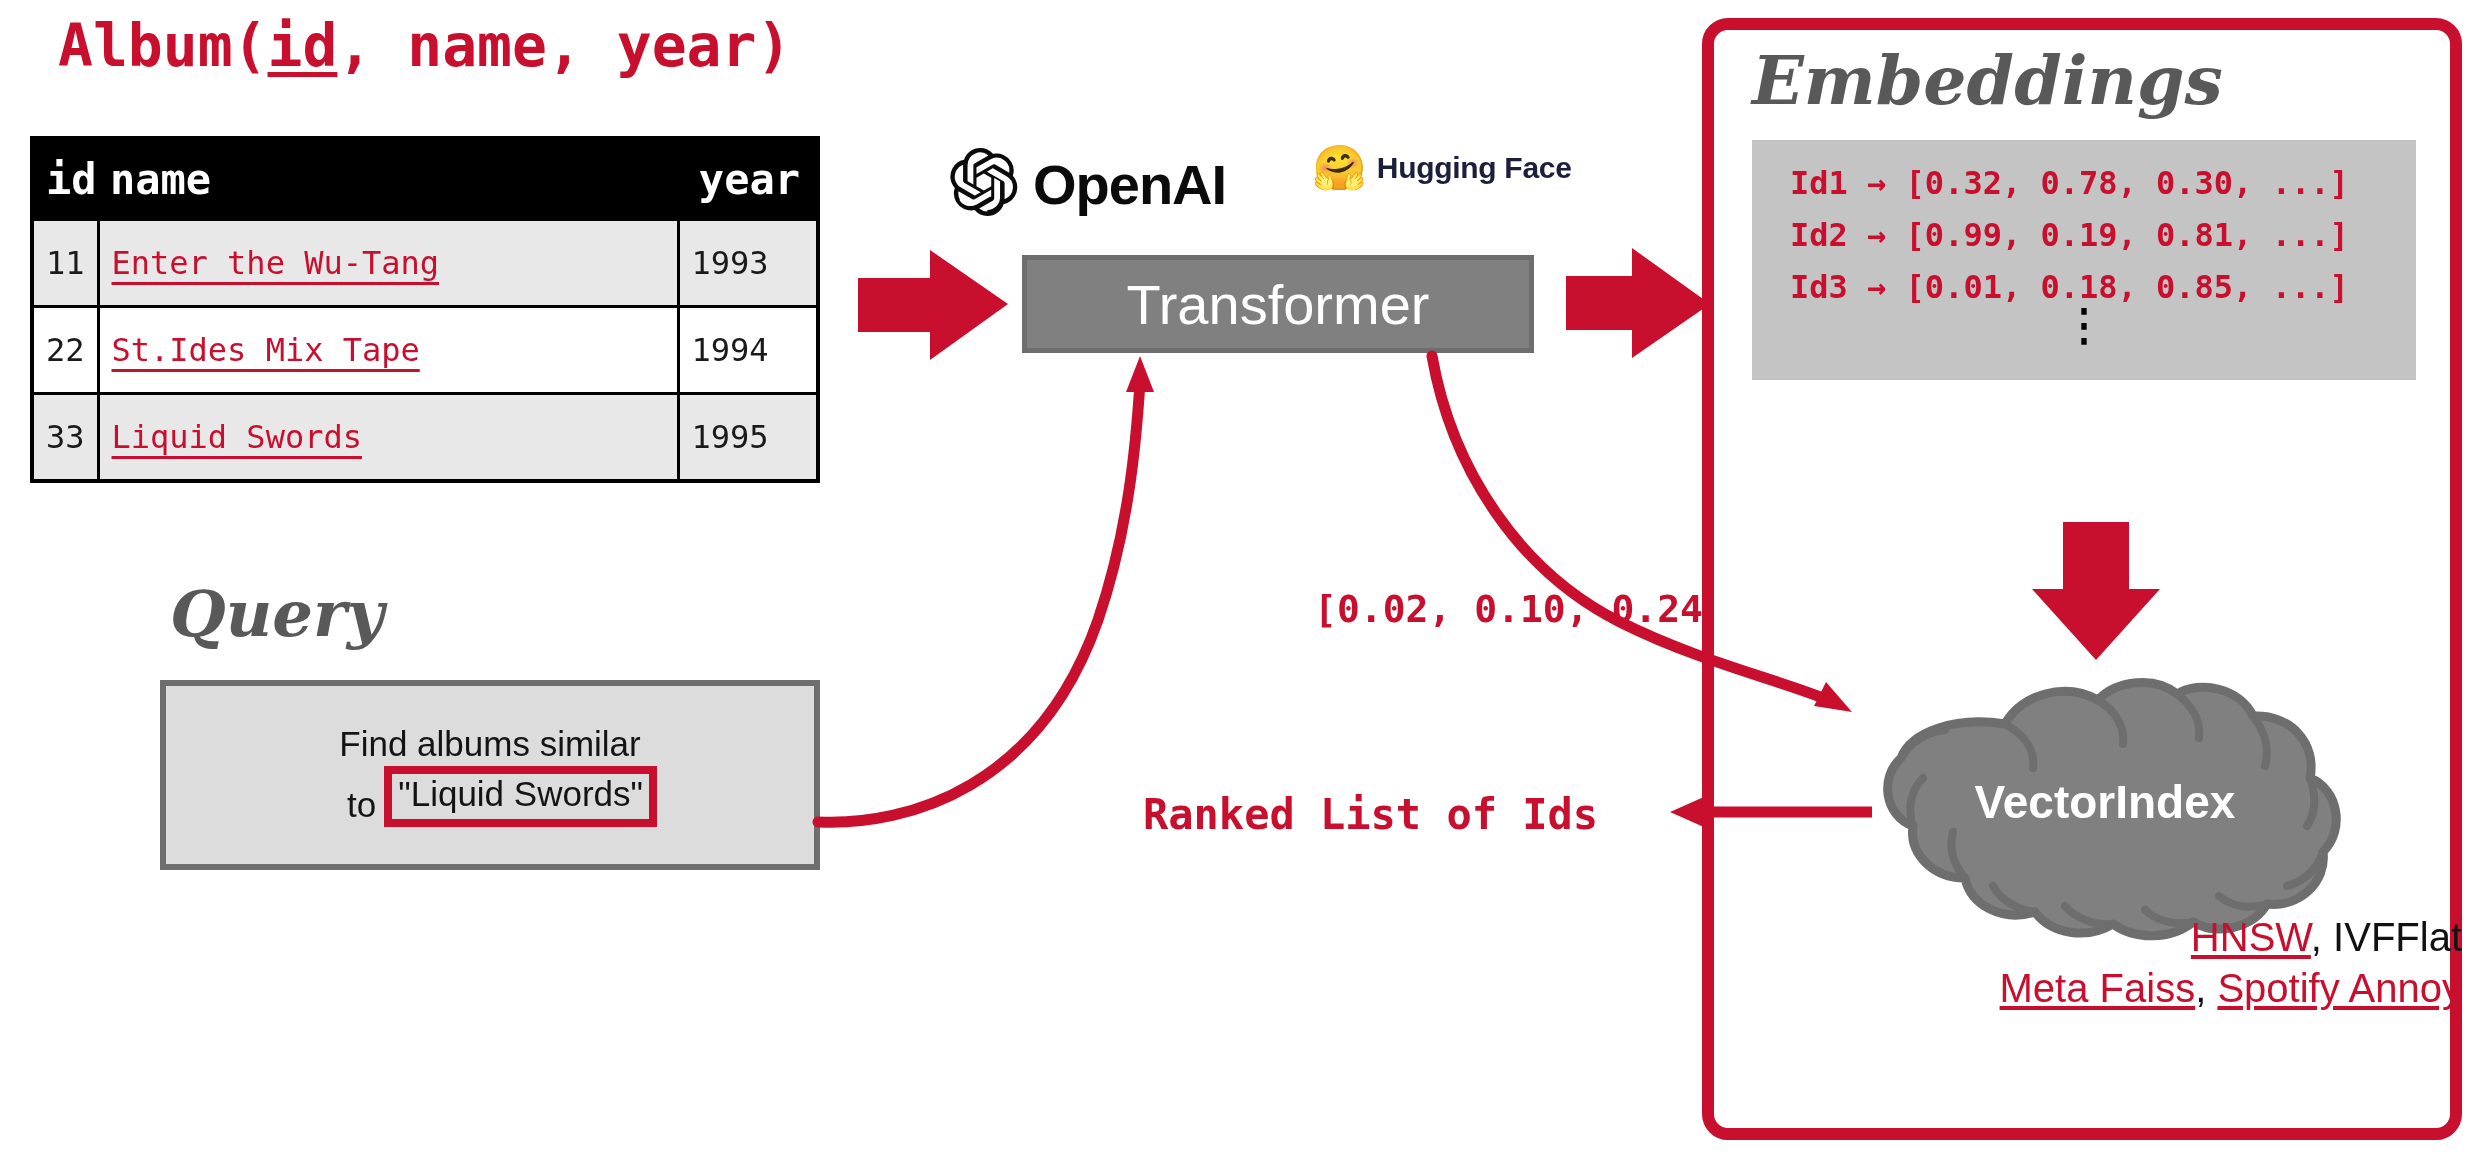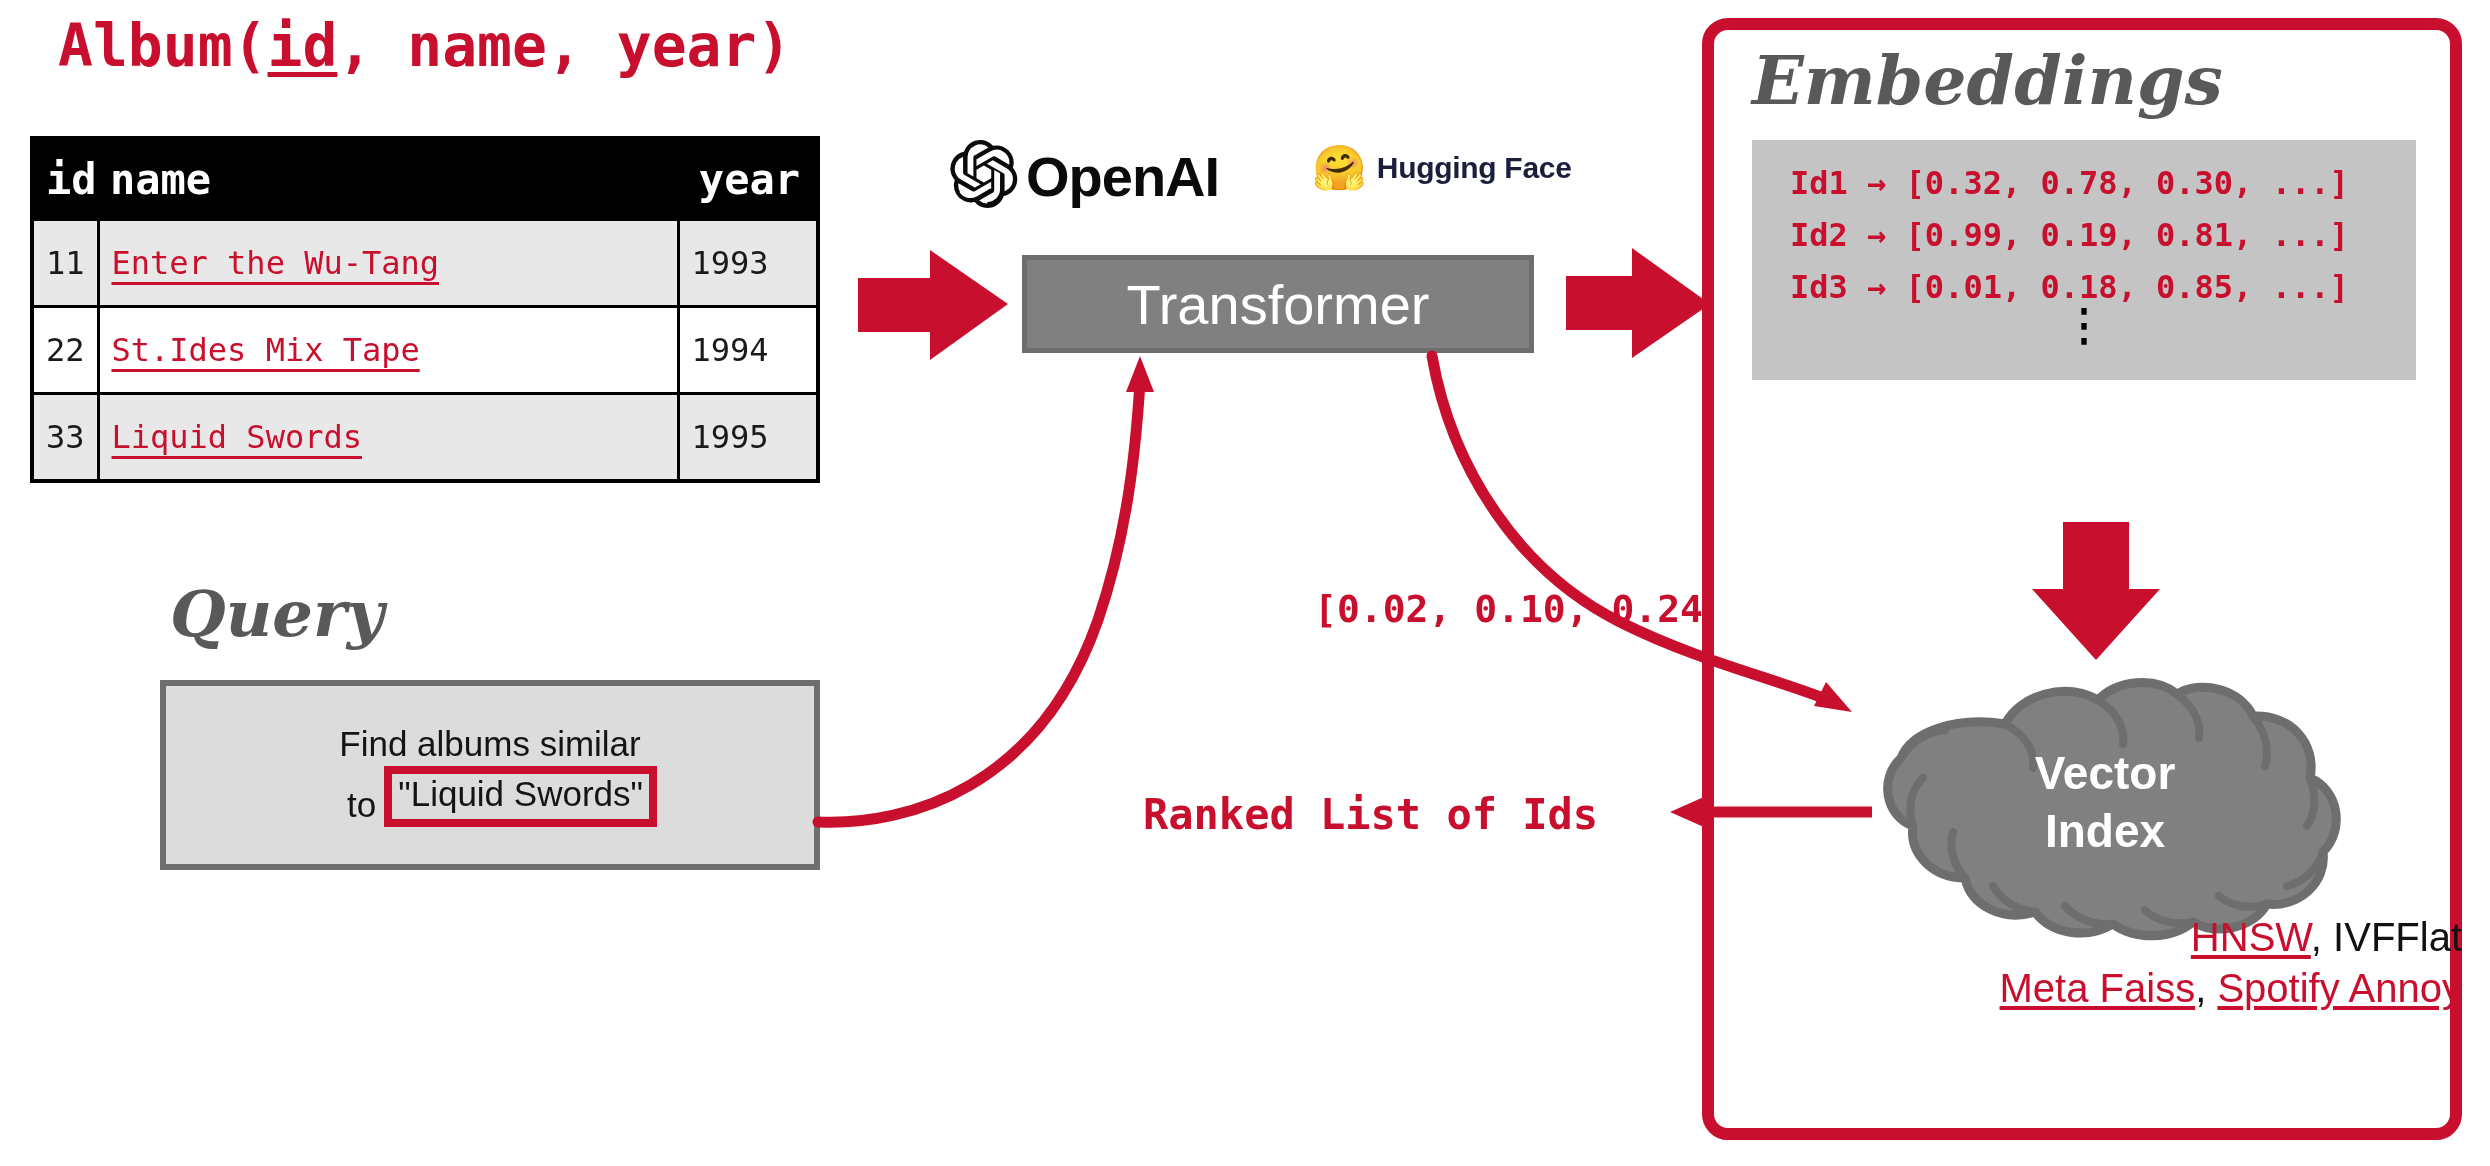--- a/index.html
+++ b/index.html
@@ -64,21 +64,21 @@
   }
 
   
   #transformer-box{
     left:1022px;top:255px;width:512px;height:98px;
     background:#808080;border:5px solid #6E6E6E;box-sizing:border-box;
     color:#fff;font-size:56px;display:flex;align-items:center;justify-content:center;
   }
 
   
-  #openai-logo{left:950px;top:140px;display:flex;align-items:center;gap:8px;}
+  #openai-logo{left:950px;top:148px;display:flex;align-items:center;gap:15px;}
   #openai-wordmark{font-size:56px;font-weight:bold;color:#0b0b0b;letter-spacing:-1px;}
   #hf-logo{left:1312px;top:146px;display:flex;align-items:center;gap:10px;}
   #hf-wordmark{font-size:30px;font-weight:bold;color:#1b1f3b;letter-spacing:-0.3px;}
   .hf-emoji{font-size:44px;line-height:1;}
 
   
   .mono-red{
     font-family:"DejaVu Sans Mono","Liberation Mono",monospace;
     font-size:38px;font-weight:bold;color:#C8102E;white-space:pre;
   }
@@ -111,21 +111,21 @@
     display:flex;align-items:flex-start;justify-content:center;letter-spacing:0;
   }
   #emb-vdots span{
     display:block;line-height:0.42;margin-top:2px;transform:scaleY(1.1);
   }
 
   
   #cloud-wrap{left:1855px;top:672px;width:500px;height:270px;}
   #cloud-label{
     position:absolute;left:0;top:0;width:500px;height:270px;
-    display:flex;flex-direction:column;align-items:center;justify-content:center;
+    display:flex;flex-direction:row;align-items:center;justify-content:center;
     color:#fff;font-size:46px;font-weight:bold;line-height:1.26;
     padding-bottom:8px;box-sizing:border-box;
   }
 
   
   #index-links{
     left:1702px;top:912px;width:760px;text-align:right;
     font-size:40px;color:#111;line-height:1.28;
   }
   #index-links .lk{color:#C8102E;text-decoration:underline;text-underline-offset:4px;}

